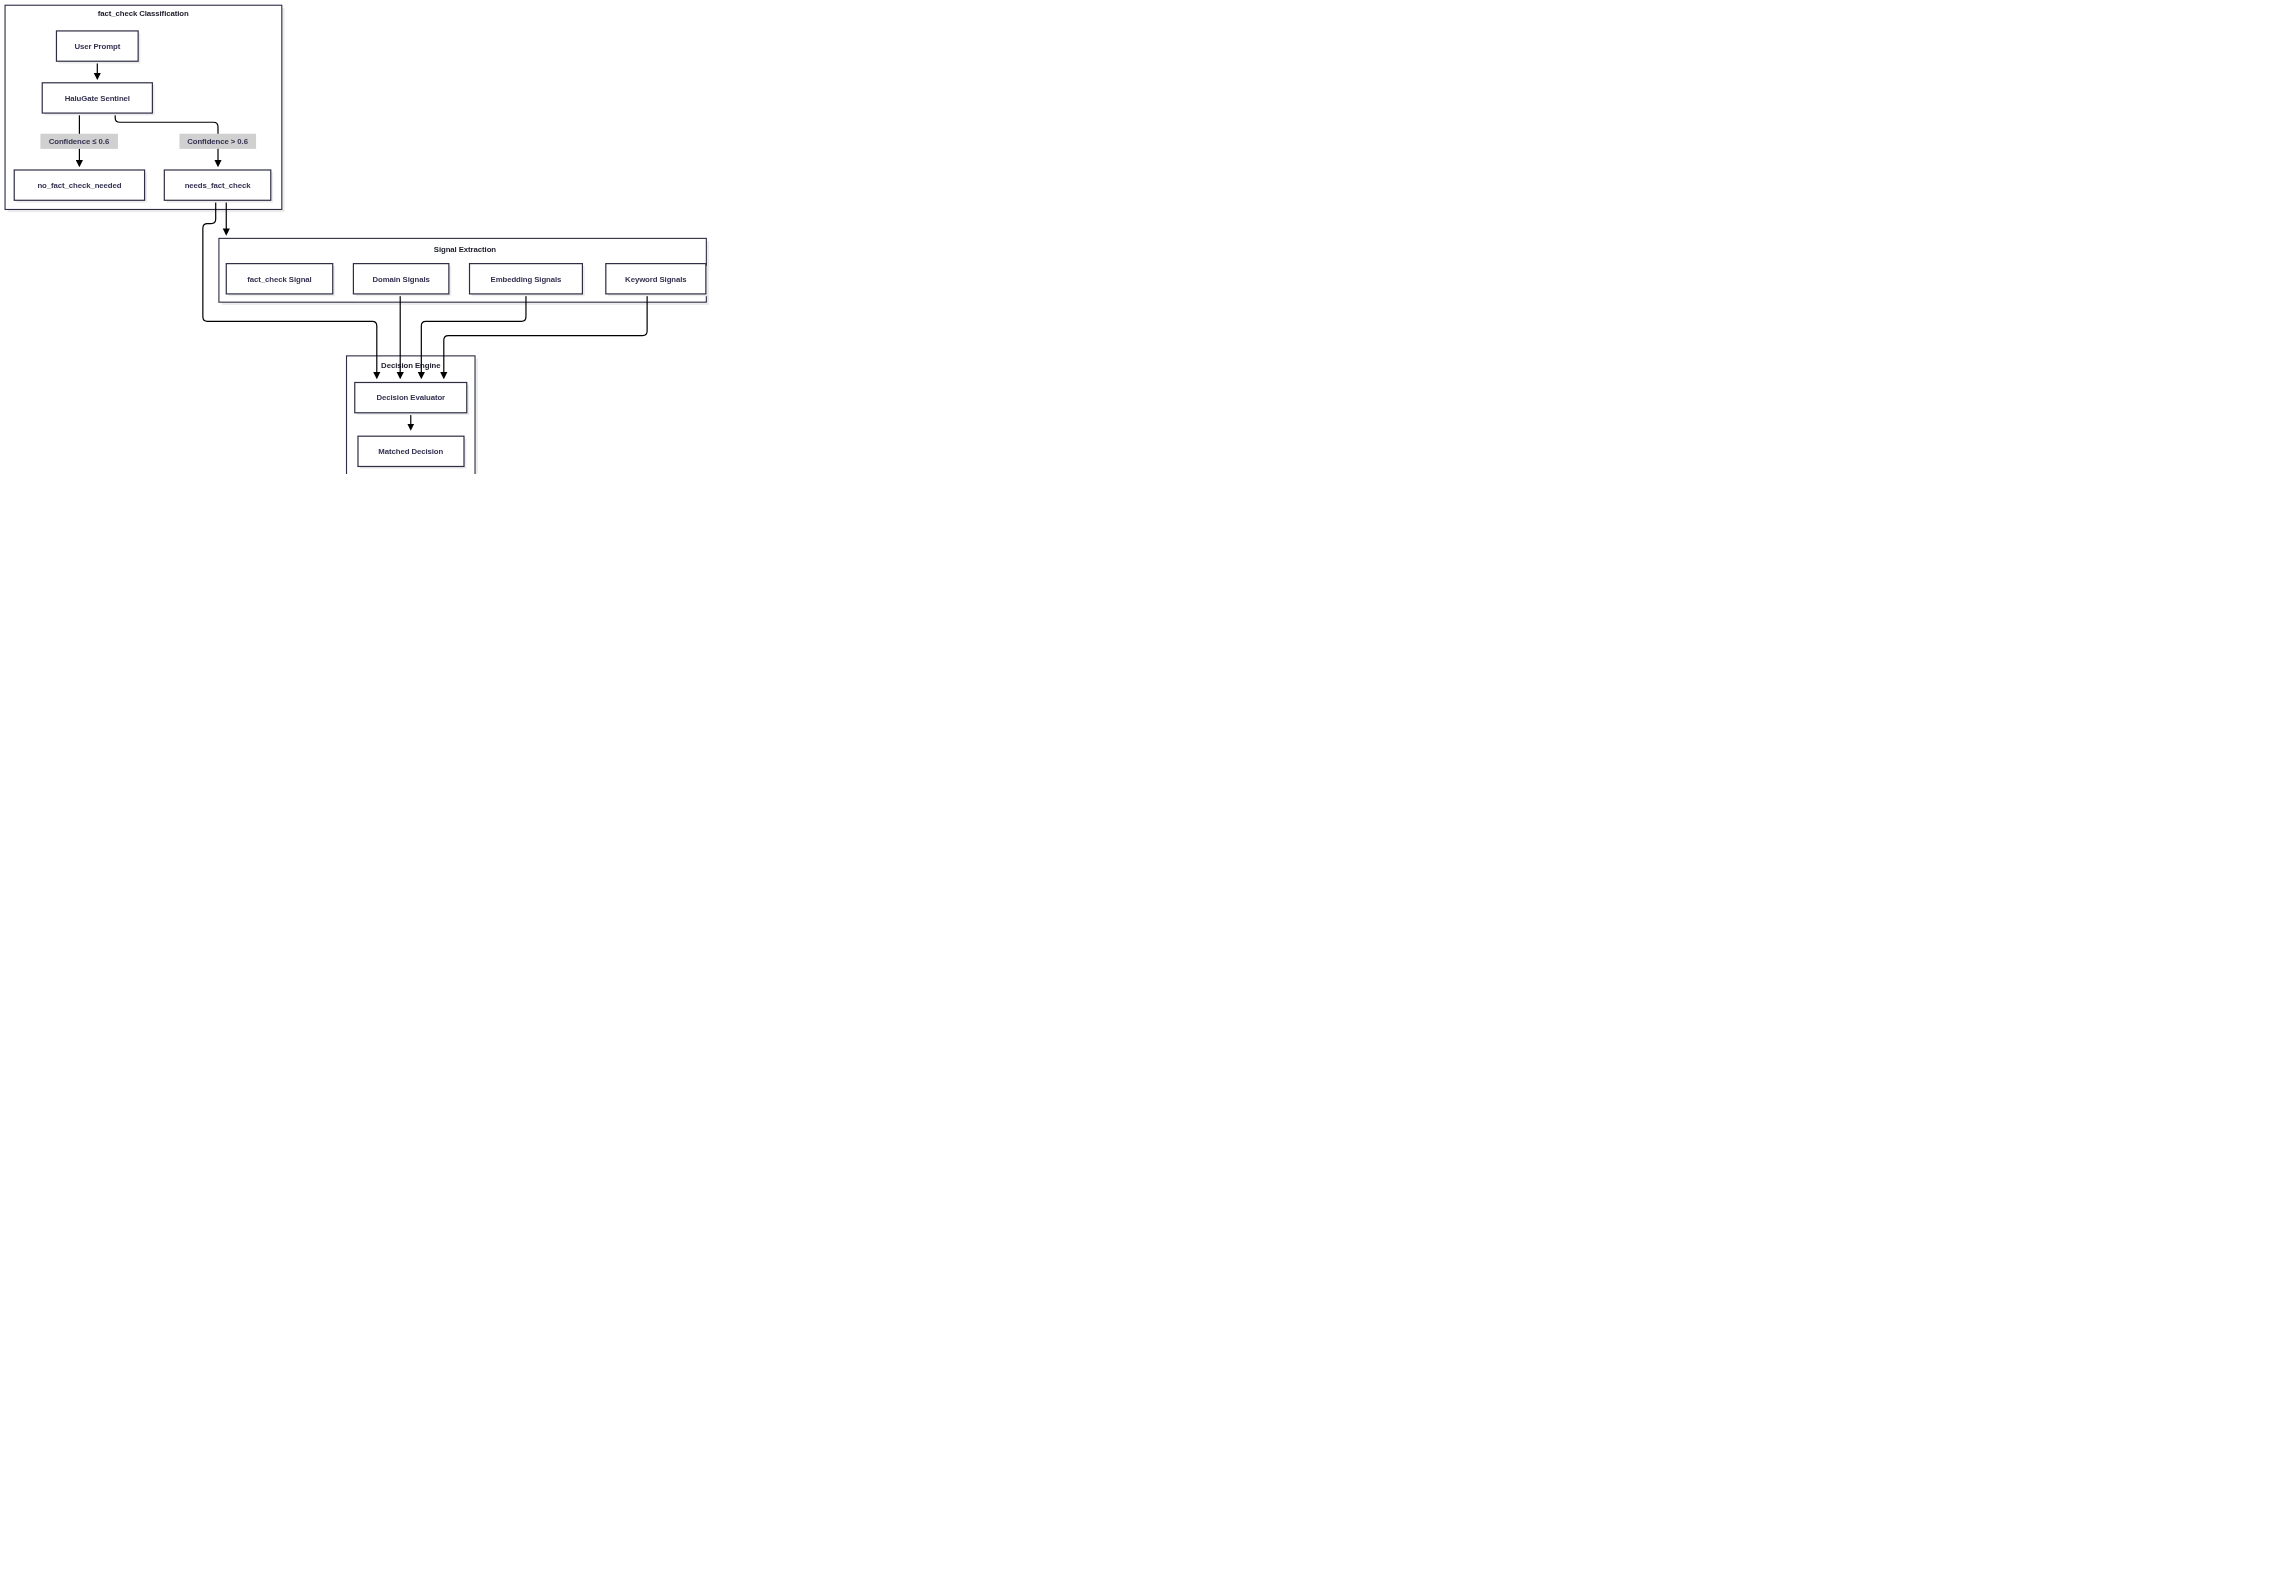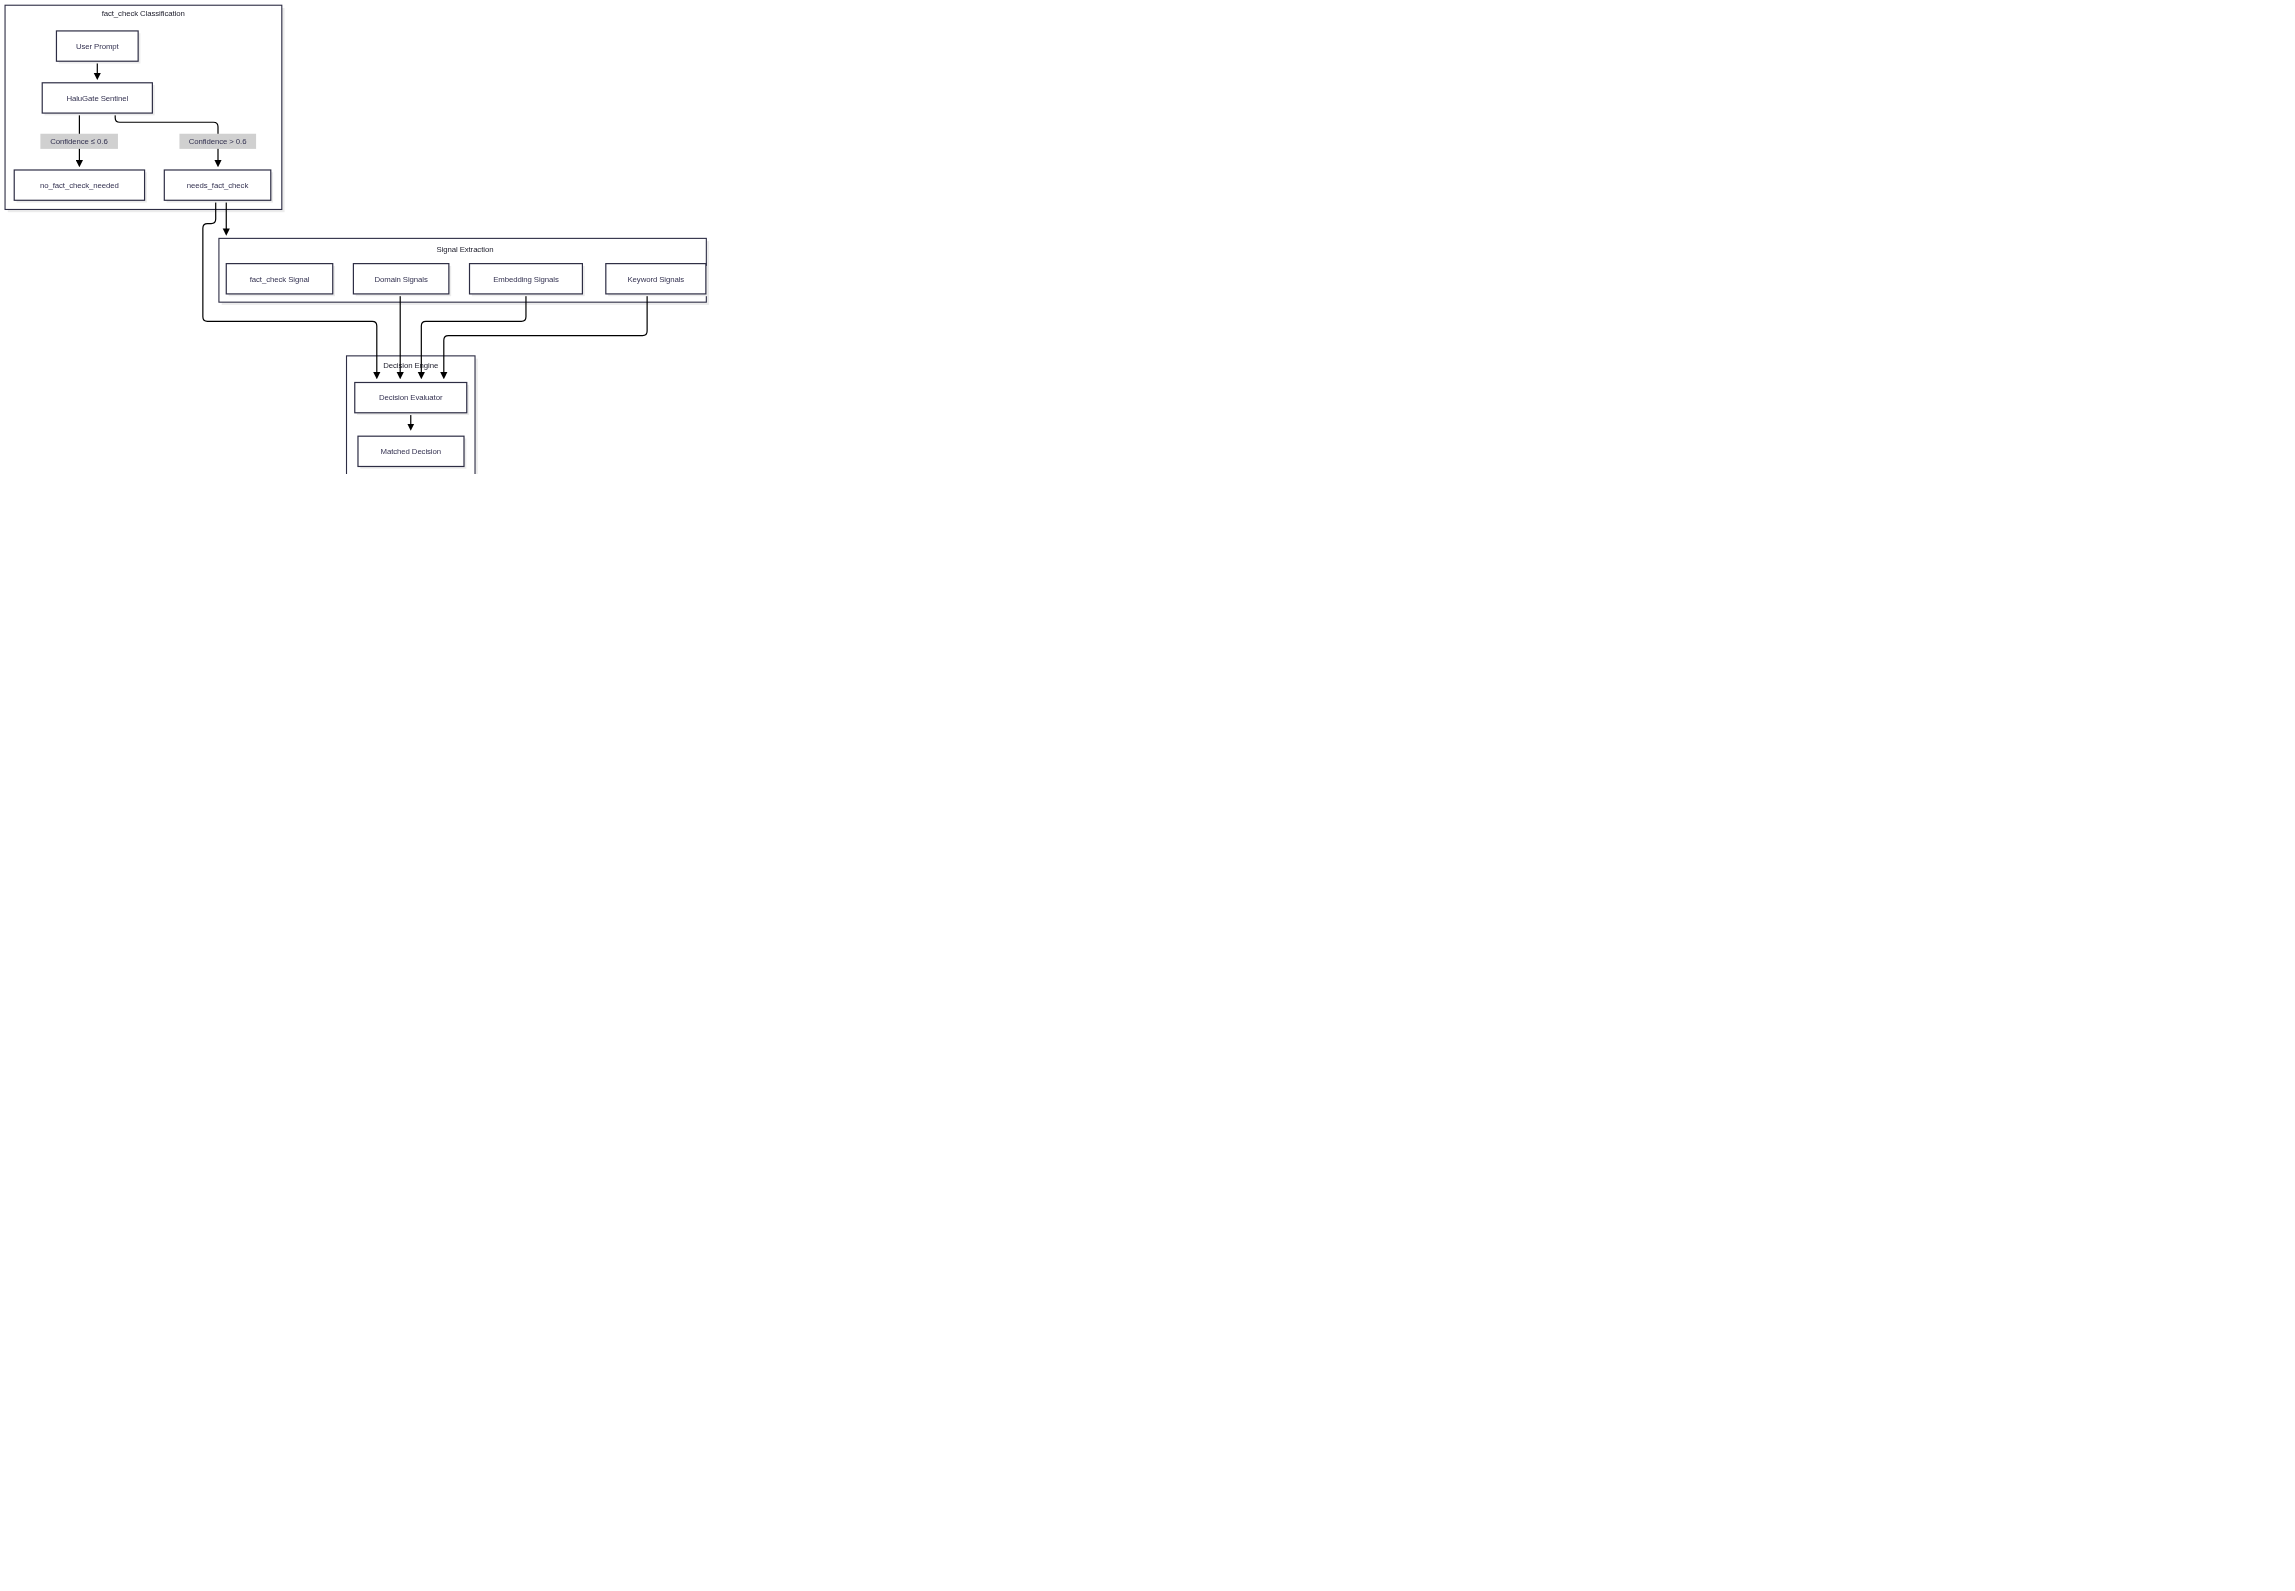--- a/index.html
+++ b/index.html
@@ -4,20 +4,21 @@
 <style>
   html, body {
     margin: 0;
     padding: 0;
     background: #ffffff;
   }
   .canvas-wrap {
     width: 710px;
     height: 474px;
     background: #ffffff;
+    font-weight: bold;
   }
   svg {
     display: block;
     font-family: "Liberation Sans", "DejaVu Sans", sans-serif;
   }
   .cluster-rect {
     fill: #ffffff;
     stroke: #2d2d44;
     stroke-width: 2.4;
   }

